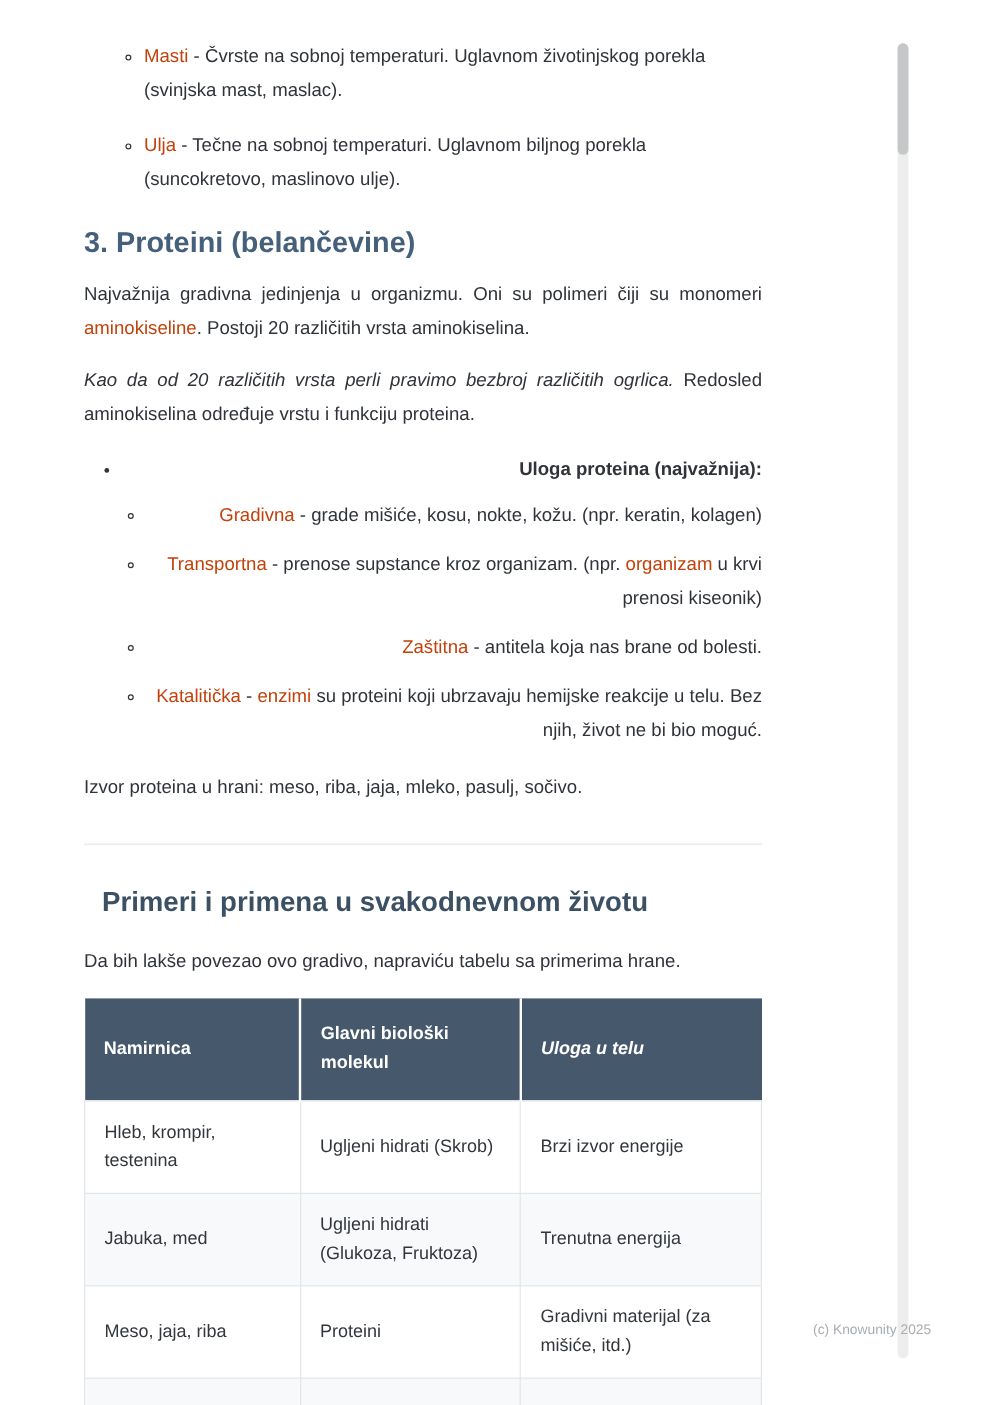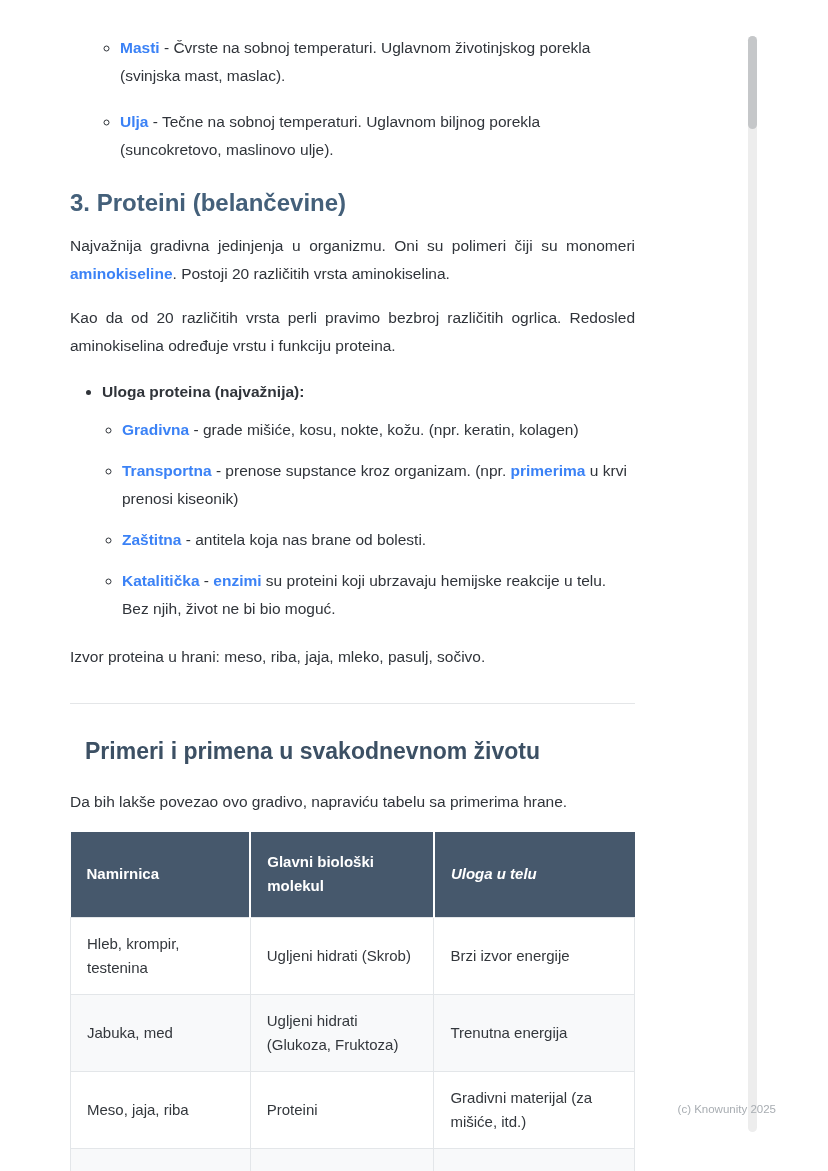--- a/index.html
+++ b/index.html
@@ -15,29 +15,29 @@
   }
   .content {
     position: absolute;
     left: 70px;
     top: 0;
     width: 565px;
     font-size: 15.5px;
     line-height: 28px;
     padding-top: 34px;
   }
-  b { font-weight: bold; color: #3b82f6; }
+  b { font-weight: normal; color: #c2410c; }
   p { margin: 0 0 16px; text-align: justify; }
-  .italic { }
+  .italic { font-style: italic; }
 
   ul { margin: 0; padding: 0; }
   ul.circle { list-style-type: circle; padding-left: 50px; margin-bottom: 4px; }
   ul.circle > li { margin-bottom: 18px; }
   ul.disc { list-style-type: disc; padding-left: 32px; margin: 18px 0 20px; }
-  ul.disc > li { font-weight: bold; }
+  ul.disc > li { font-weight: bold; text-align: right; }
   ul.disc ul { list-style-type: circle; padding-left: 20px; margin-top: 10px; font-weight: normal; }
   ul.disc ul > li { margin-bottom: 13px; }
 
   h3.section-h {
     font-size: 24px;
     line-height: 26px;
     color: #44607a;
     margin: 26px 0 16px;
     font-weight: bold;
   }
@@ -130,21 +130,21 @@
 
   <p><span>Najvažnija gradivna jedinjenja u organizmu. Oni su polimeri čiji su monomeri </span><b>aminokiseline</b><span>. Postoji 20 različitih vrsta aminokiselina.</span></p>
 
   <p><span class="italic">Kao da od 20 različitih vrsta perli pravimo bezbroj različitih ogrlica.</span><span> Redosled aminokiselina određuje vrstu i funkciju proteina.</span></p>
 
   <ul class="disc">
     <li>
       <span>Uloga proteina (najvažnija):</span>
       <ul>
         <li><b>Gradivna</b><span> - grade mišiće, kosu, nokte, kožu. (npr. keratin, kolagen)</span><b></b><span></span></li>
-        <li><b>Transportna</b><span> - prenose supstance kroz organizam. (npr. </span><b>primerima</b><span> u krvi prenosi kiseonik)</span></li>
+        <li><b>Transportna</b><span> - prenose supstance kroz organizam. (npr. </span><b>organizam</b><span> u krvi prenosi kiseonik)</span></li>
         <li><b>Zaštitna</b><span> - antitela koja nas brane od bolesti.</span><b></b><span></span></li>
         <li><b>Katalitička</b><span> - </span><b>enzimi</b><span> su proteini koji ubrzavaju hemijske reakcije u telu. Bez njih, život ne bi bio moguć.</span></li>
       </ul>
     </li>
   </ul>
 
   <p>Izvor proteina u hrani: meso, riba, jaja, mleko, pasulj, sočivo.</p>
 
   <hr class="divider">
 

